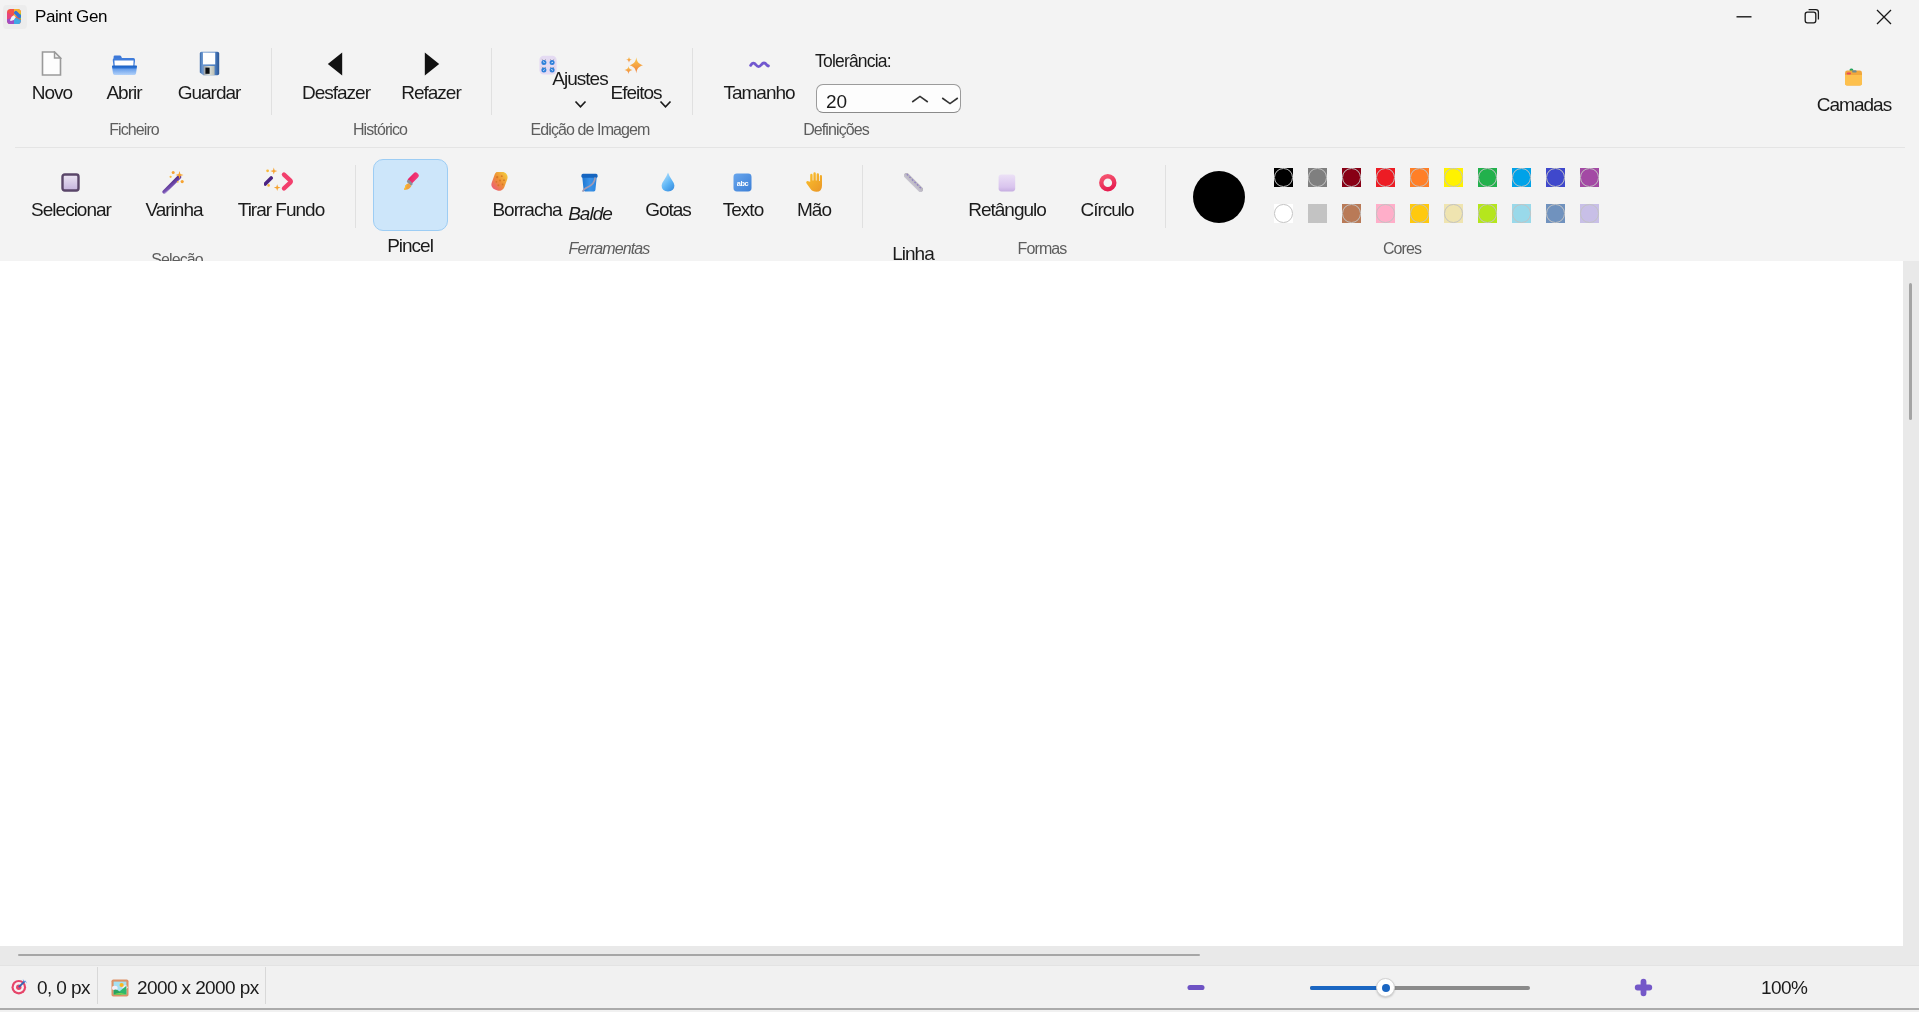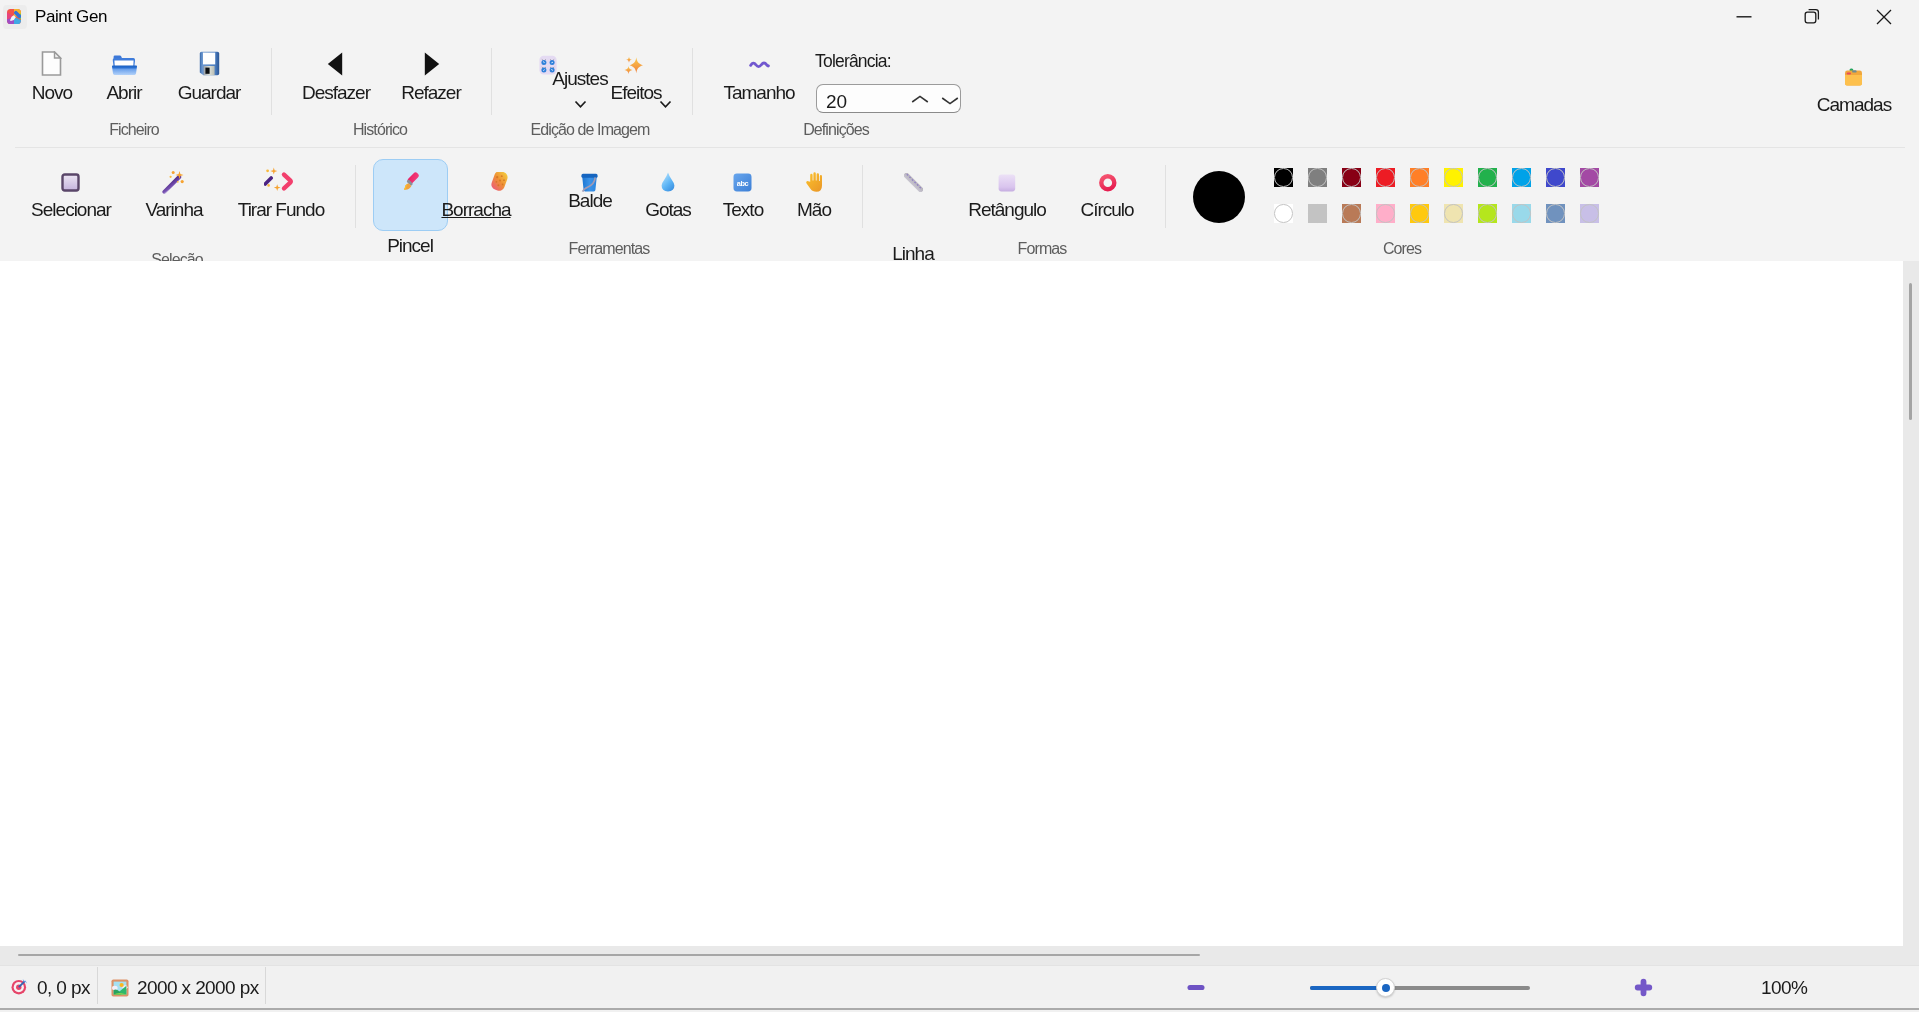--- a/index.html
+++ b/index.html
@@ -228,35 +228,35 @@
     </defs>
   <rect x="1.6" y="-0.6" width="13.4" height="19.4" rx="5.4" fill="url(#spg)" transform="rotate(20 9 9.5)"></rect>
   <circle cx="6.2" cy="5.2" r="1.1" fill="#cf7022" opacity="0.8"></circle>
   <circle cx="10.8" cy="4.2" r="0.9" fill="#cf7022" opacity="0.8"></circle>
   <circle cx="9" cy="8.6" r="1" fill="#cf7022" opacity="0.8"></circle>
   <circle cx="13" cy="8.2" r="0.9" fill="#cf7022" opacity="0.8"></circle>
   <circle cx="5.4" cy="9.8" r="0.85" fill="#cf7022" opacity="0.8"></circle>
   <circle cx="7.4" cy="13.2" r="1" fill="#cf7022" opacity="0.8"></circle>
   <circle cx="11.6" cy="12.4" r="0.85" fill="#cf7022" opacity="0.8"></circle>
 </svg>
-<div class="lbl" style="left:476px;top:200.4px;text-decoration:underline;">Borracha</div>
+<div class="lbl" style="left:527px;top:200.4px;">Borracha</div>
 
 <svg class="ab" style="left:580px;top:173px;" width="19" height="19" viewBox="0 0 19 19">
   <defs>
       <linearGradient id="bkt" x1="0" y1="0" x2="1" y2="0">
         <stop offset="0" stop-color="#1d76d2"></stop>
         <stop offset="0.5" stop-color="#3b93e8"></stop>
         <stop offset="1" stop-color="#2a84dd"></stop>
       </linearGradient>
     </defs>
   <path d="M2.2,3.4 L16.8,3.4 L15.4,17 Q15.3,18.4 13.9,18.4 L5.1,18.4 Q3.7,18.4 3.6,17 Z" fill="url(#bkt)"></path>
   <rect x="1.4" y="0.8" width="16.2" height="4" rx="1.6" fill="#1565c0"></rect>
   <path d="M15.2,4.4 Q14.6,11 8,14 Q3.6,16 2.6,18.6" fill="none" stroke="#a29ab4" stroke-width="1.6"></path>
 </svg>
-<div class="lbl" style="left:590px;top:191px;">Balde</div>
+<div class="lbl" style="left:590px;top:204px;font-style:italic;">Balde</div>
 
 <svg class="ab" style="left:661px;top:172px;" width="14" height="20" viewBox="0 0 14 20">
   <defs>
       <linearGradient id="drp" x1="0.2" y1="0.1" x2="0.8" y2="1">
         <stop offset="0" stop-color="#a7dbfc"></stop>
         <stop offset="0.55" stop-color="#5cb4f5"></stop>
         <stop offset="1" stop-color="#3a8fe0"></stop>
       </linearGradient>
     </defs>
   <path d="M7,0.6 Q7.8,3.4 10.6,7.4 Q13.4,11.2 13.4,13.6 Q13.4,19.4 7,19.4 Q0.6,19.4 0.6,13.6 Q0.6,11.2 3.4,7.4 Q6.2,3.4 7,0.6 Z" fill="url(#drp)"></path>
@@ -278,21 +278,21 @@
 <svg class="ab" style="left:805px;top:172px;" width="19" height="20" viewBox="0 0 19 20">
   <defs>
       <linearGradient id="hnd" x1="0" y1="0" x2="0.8" y2="1">
         <stop offset="0" stop-color="#fcc32c"></stop>
         <stop offset="1" stop-color="#eb9a28"></stop>
       </linearGradient>
     </defs>
   <path d="M5.2,9.8 L5.2,3.2 Q5.2,1.8 6.4,1.8 Q7.6,1.8 7.6,3.2 L7.6,8.6 L8.4,8.6 L8.4,1.6 Q8.4,0.2 9.6,0.2 Q10.8,0.2 10.8,1.6 L10.8,8.6 L11.6,8.6 L11.6,2.6 Q11.6,1.2 12.8,1.2 Q14,1.2 14,2.6 L14,9 L14.8,9 L14.8,4.4 Q14.8,3.1 15.9,3.1 Q17,3.1 17,4.4 L17,13.4 Q17,19.8 11.4,19.8 Q7.4,19.8 5.6,17 L1.6,11.4 Q0.6,10 1.8,9.2 Q2.9,8.5 4,9.6 Z" fill="url(#hnd)"></path>
 </svg>
 <div class="lbl" style="left:814px;top:200.4px;">Mão</div>
-<div class="sec" style="left:609px;top:240.8px;">Ferramentas</div>
+<div class="sec" style="left:609px;top:240.8px;font-style:italic;">Ferramentas</div>
 <div class="vsep2" style="left:862px;"></div>
 
 <svg class="ab" style="left:904px;top:173px;" width="19" height="19" viewBox="0 0 19 19">
   <defs>
       <linearGradient id="lng" x1="0" y1="0" x2="0" y2="1">
         <stop offset="0" stop-color="#b4b0bc"></stop>
         <stop offset="1" stop-color="#c8c5cf"></stop>
       </linearGradient>
     </defs>
   <g transform="rotate(45 9.5 9.5)">

